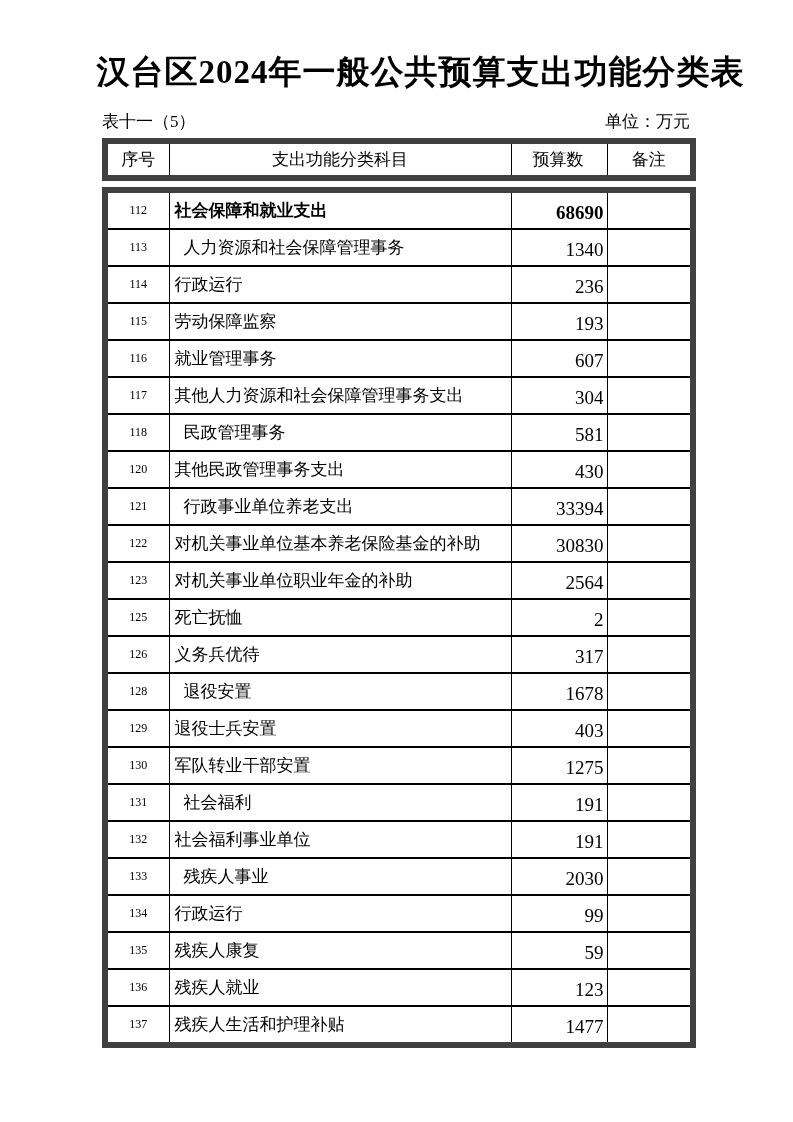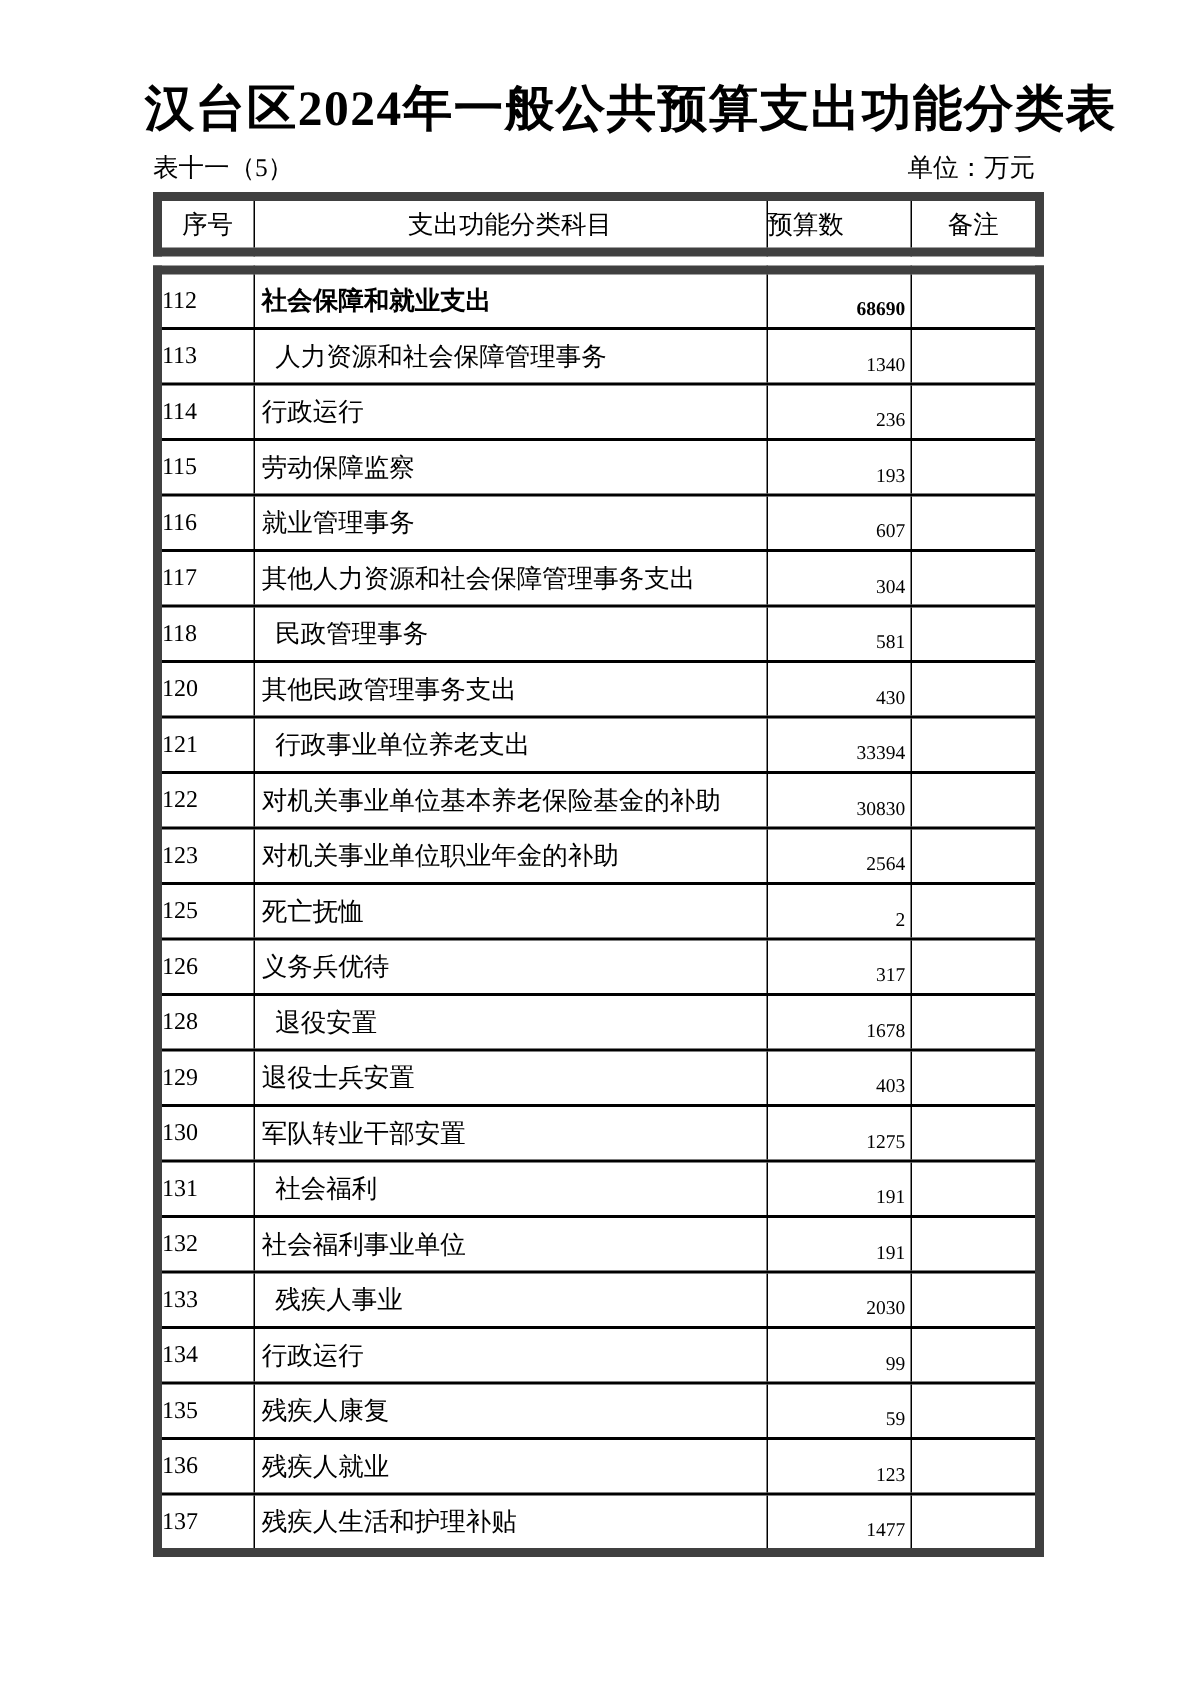--- a/index.html
+++ b/index.html
@@ -21,21 +21,21 @@
   }
   .sheet{
     width:588px;
     margin-left:102px;
   }
   .meta-row{
     display:flex;
     justify-content:space-between;
     align-items:flex-start;
     font-size:17px;
-    margin-top:5px;
+    margin-top:15px;
     margin-bottom:5px;
   }
   table{
     border-collapse:collapse;
     table-layout:fixed;
     width:588px;
     border:6px solid #404040;
   }
   th,td{
     border-left:1px solid #000;
@@ -47,44 +47,45 @@
     white-space:nowrap;
   }
   .header-table th{
     height:31px;
     font-weight:normal;
     font-size:17px;
     text-align:center;
     vertical-align:middle;
   }
   .header-table th.h-budget{
-    text-align:left;
+    text-align:center;
     padding-right:2px;
   }
   .body-table{
     margin-top:6px;
   }
   .body-table td{
     height:31px;
   }
   td.c-seq{
-    font-size:16px;
+    text-align:center;
+    font-size:12px;
     vertical-align:middle;
   }
   td.c-subject{
     font-size:17px;
     vertical-align:middle;
     padding-left:5px;
   }
   td.c-subject.indent-1{padding-left:14px;}
   td.c-subject.indent-2{}
   td.c-budget{
     text-align:right;
     vertical-align:bottom;
-    font-size:13px;
+    font-size:19px;
     padding-right:3px;
     padding-bottom:4px;
   }
   td.c-remark{}
   tr.row-bold td.c-subject,
   tr.row-bold td.c-budget{
     font-weight:bold;
   }
 </style>
 </head>

